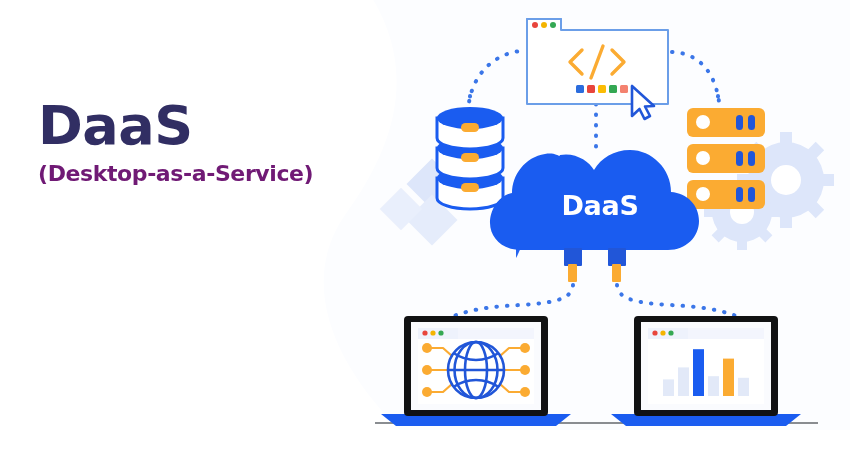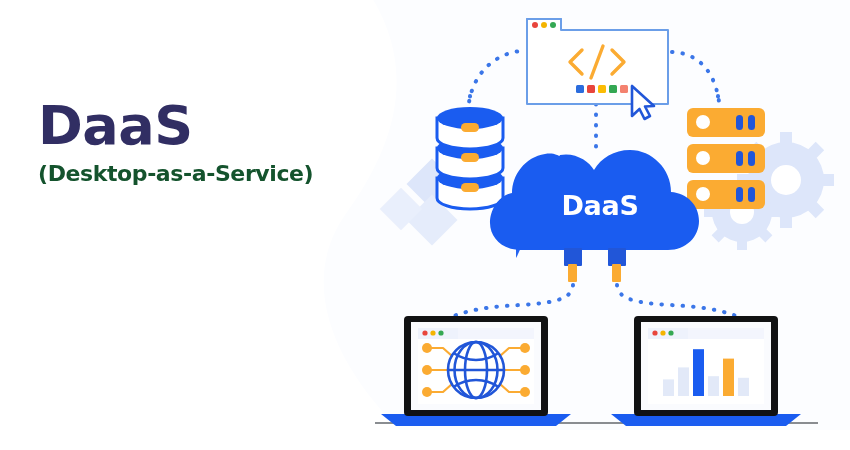--- a/index.html
+++ b/index.html
@@ -36,21 +36,21 @@
     font-weight: bold;
     color: #312e63;
     letter-spacing: -0.5px;
     line-height: 1.05;
     margin: 0;
   }
   .title-sub {
     font-family: "DejaVu Sans", sans-serif;
     font-size: 22px;
     font-weight: bold;
-    color: #14532d;
+    color: #701a75;
     letter-spacing: -0.4px;
     margin: 6px 0 0 0;
   }
   .cloud-label {
     position: absolute;
     left: 510px;
     top: 190px;
     width: 180px;
     text-align: center;
     font-family: "DejaVu Sans", sans-serif;

